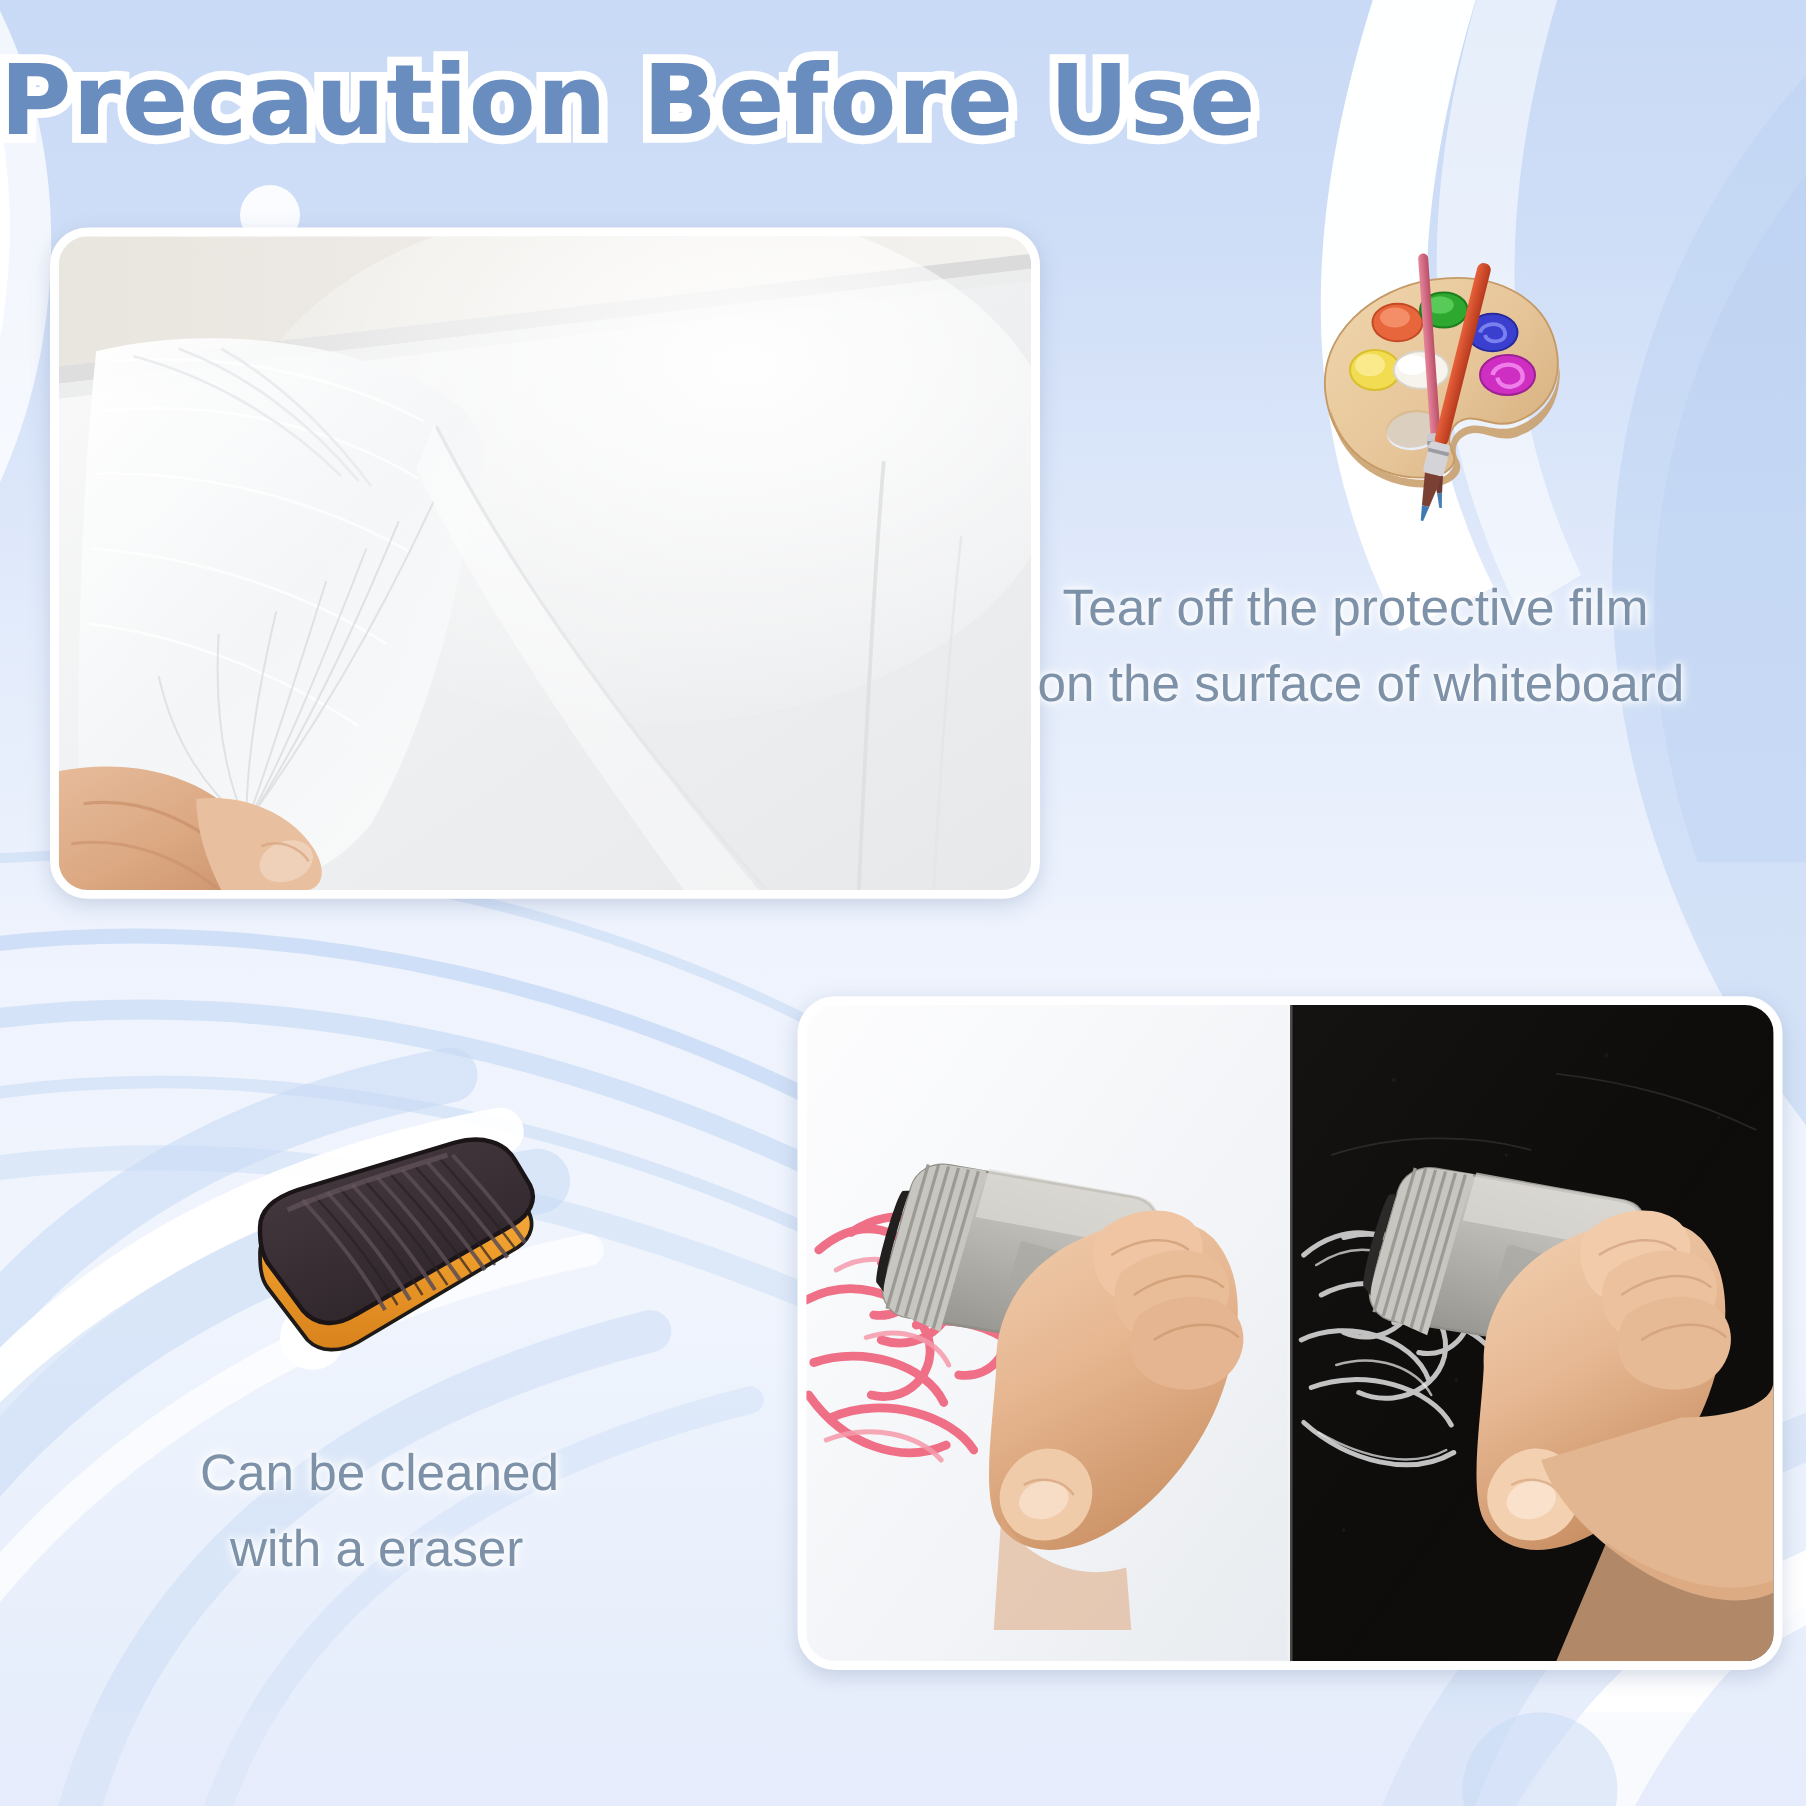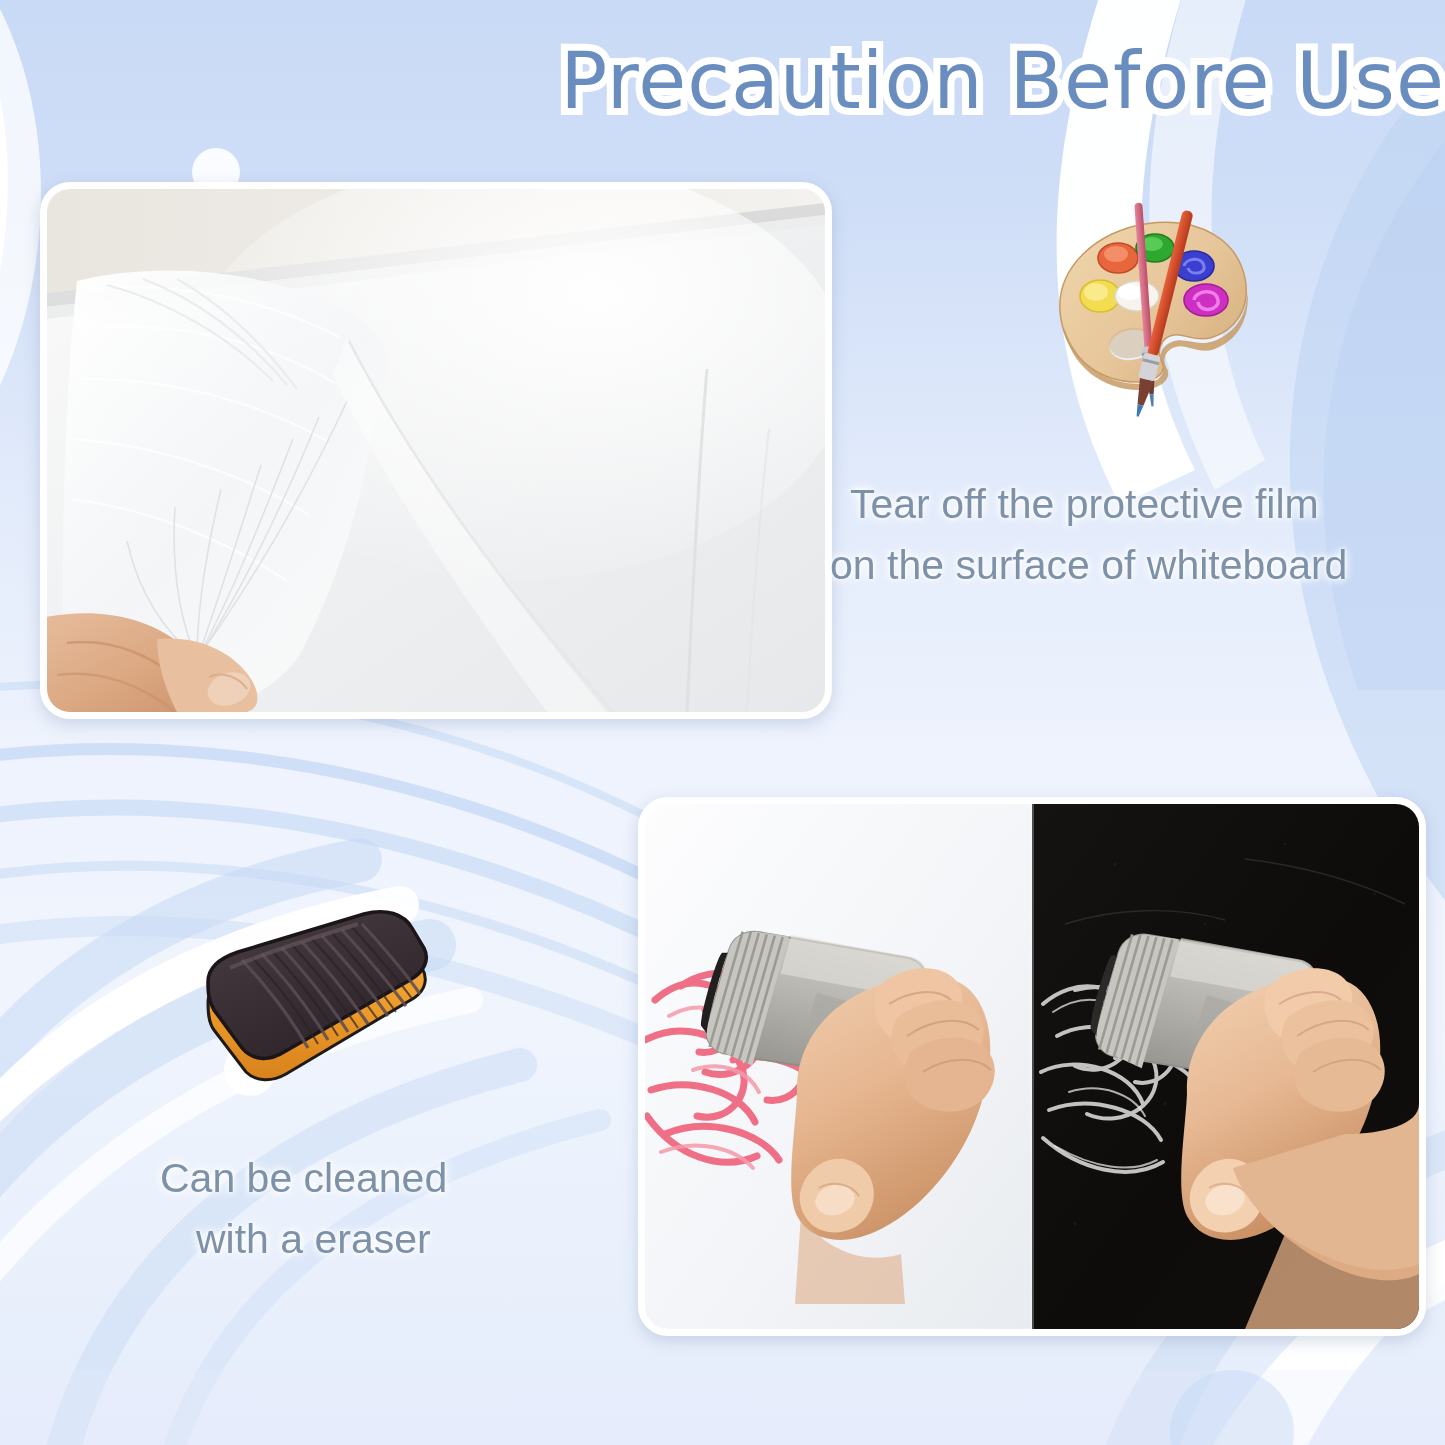--- a/index.html
+++ b/index.html
@@ -13,23 +13,23 @@
   
   .bg-base{
     position:absolute;inset:0;
     background:linear-gradient(180deg,#c9daf6 0%,#cfdef7 14%,#e2ebfb 34%,#eef3fd 52%,#eff4fd 72%,#e9f0fc 88%,#e6edfb 100%);
   }
   .bg-svg{position:absolute;inset:0;}
 
   
   .title{
     position:absolute;left:0;right:0;top:36px;
-    text-align:right;
+    text-align:left;
     font-family:"DejaVu Sans", sans-serif;
-    font-weight:normal;
+    font-weight:bold;
     font-size:78px;
     letter-spacing:1px;
     color:#6a8dc0;
     -webkit-text-stroke:14px #ffffff;
     paint-order:stroke fill;
     text-shadow:0 2px 0 rgba(255,255,255,.9);
   }
 
   
   .panel{
@@ -47,24 +47,24 @@
   
   .caption{
     position:absolute;
     font-family:"Liberation Sans", sans-serif;
     color:#7d92a8;
     font-size:41px;
     line-height:1.48;
     text-shadow:0 0 12px #ffffff, 0 0 8px #ffffff, 0 0 4px #fff;
     white-space:nowrap;
   }
-  #caption-film{left:850px;top:474px;text-align:left;}
+  #caption-film{left:850px;top:456px;text-align:left;}
   #caption-film .l2{margin-left:-20px;}
   #caption-eraser{left:160px;top:1148px;text-align:left;}
-  #caption-eraser .l2{margin-left:36px;}
+  #caption-eraser .l2{margin-left:24px;}
   .cline{display:block;}
 
   
   #palette{position:absolute;left:1030px;top:196px;width:240px;height:230px;}
   #eraser-illo{position:absolute;left:186px;top:906px;width:268px;height:210px;}
   #palette svg,#eraser-illo svg{display:block;width:100%;height:100%;}
 </style>
 </head>
 <body>
 

